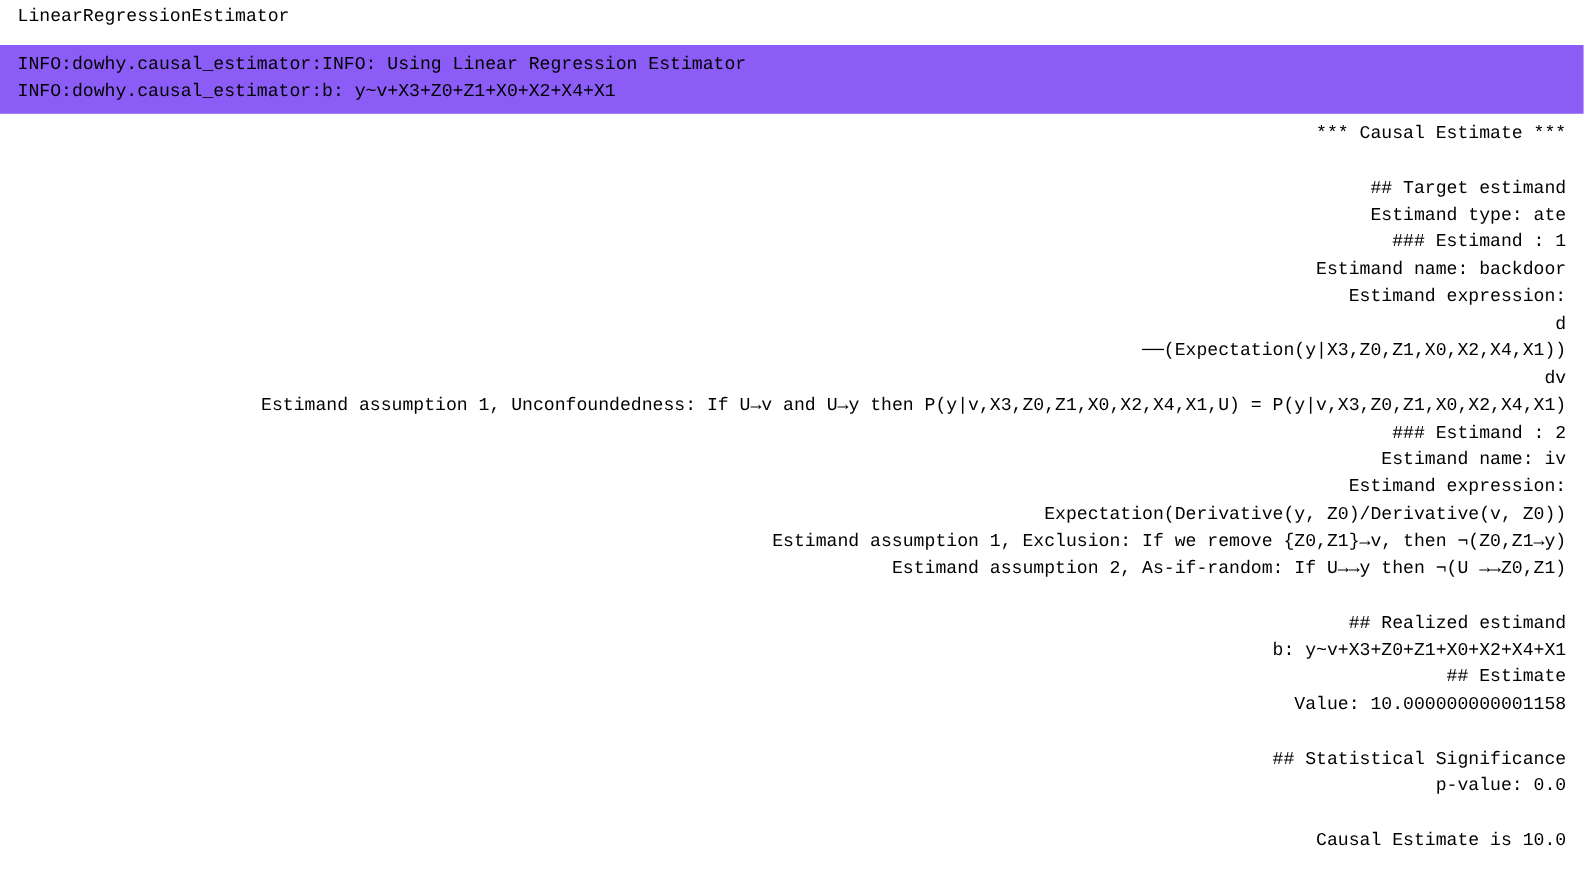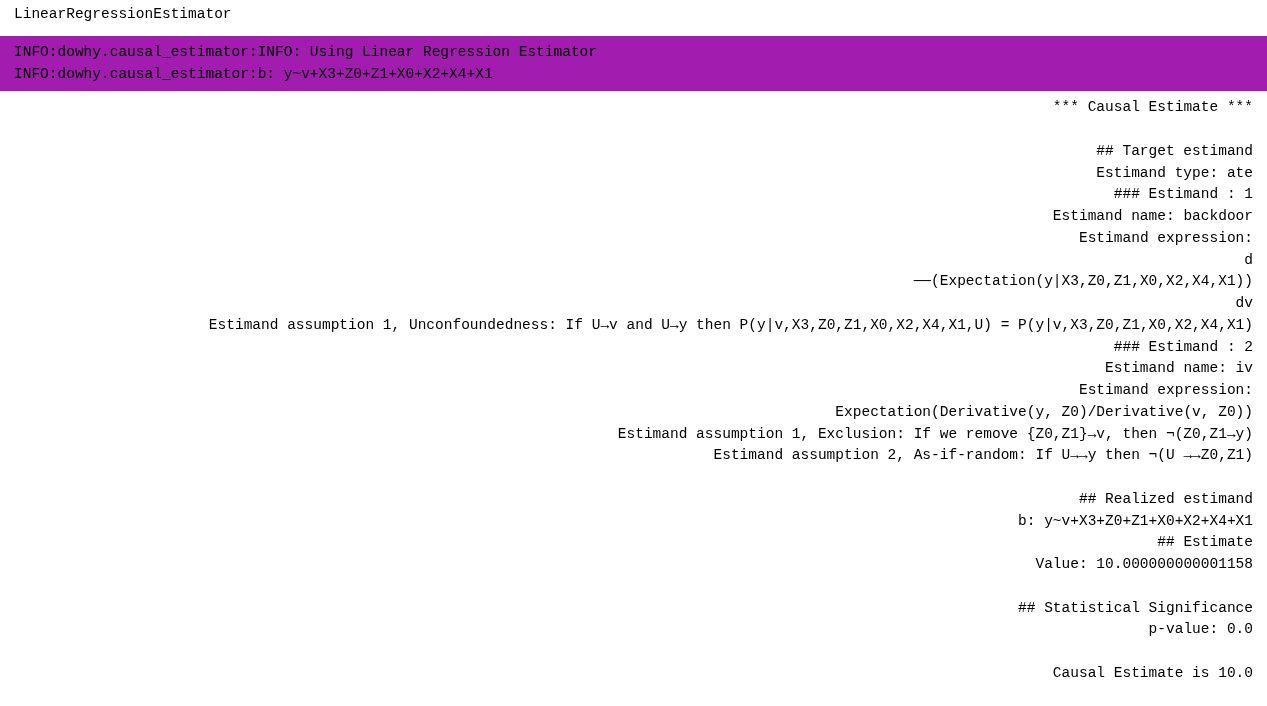--- a/index.html
+++ b/index.html
@@ -16,21 +16,21 @@
       padding: 0;
     }
     .container {
       width: 100%;
     }
     .header-line {
       padding: 4px 14px 10px 14px;
       white-space: pre;
     }
     .info-block {
-      background: #a21caf;
+      background: #8b5cf6;
       padding: 6px 14px;
       white-space: pre;
     }
     .output-block {
       padding: 6px 14px;
       white-space: pre;
       text-align: right;
     }
   </style>
 </head>

